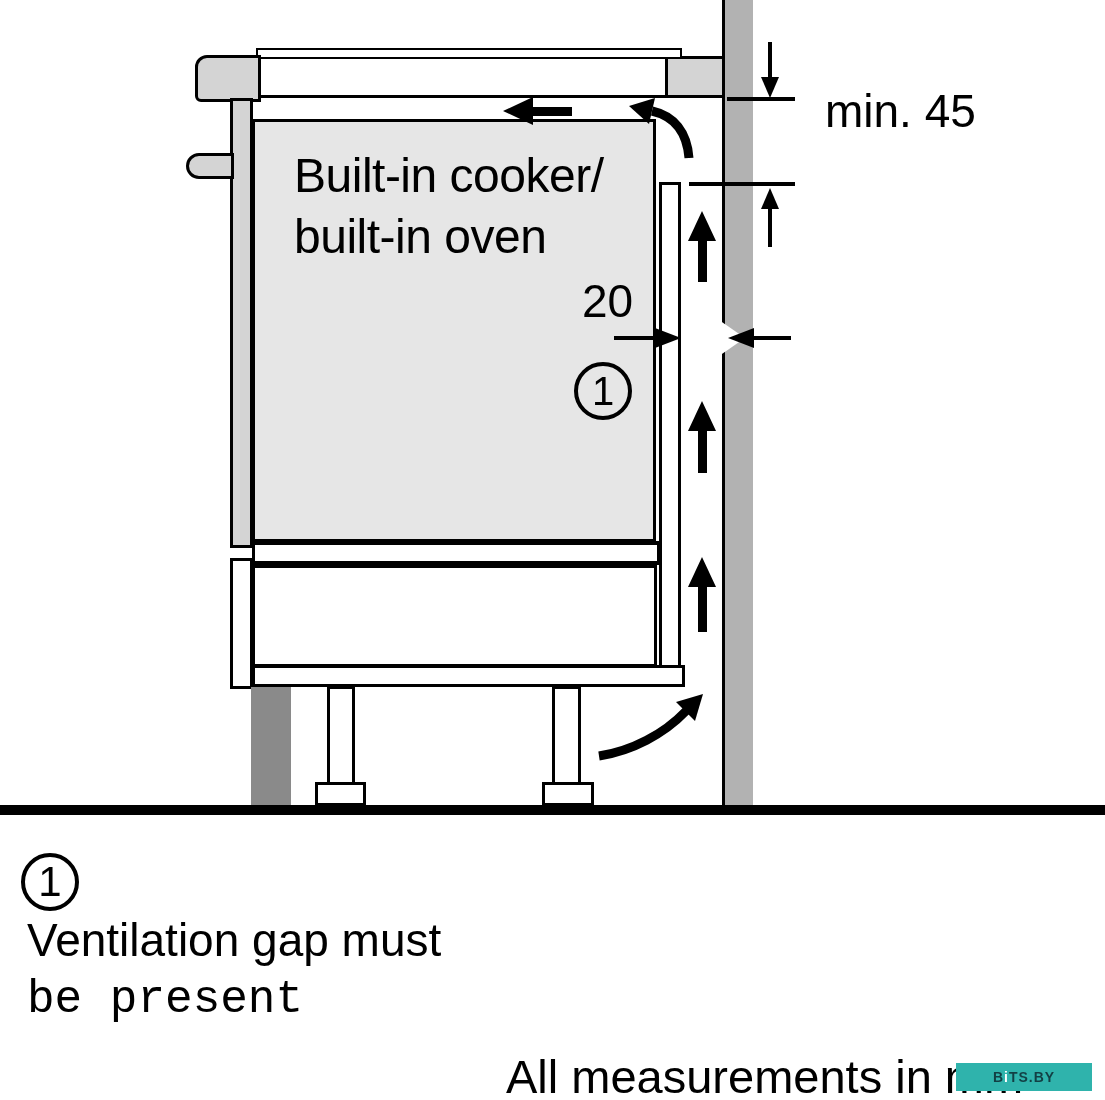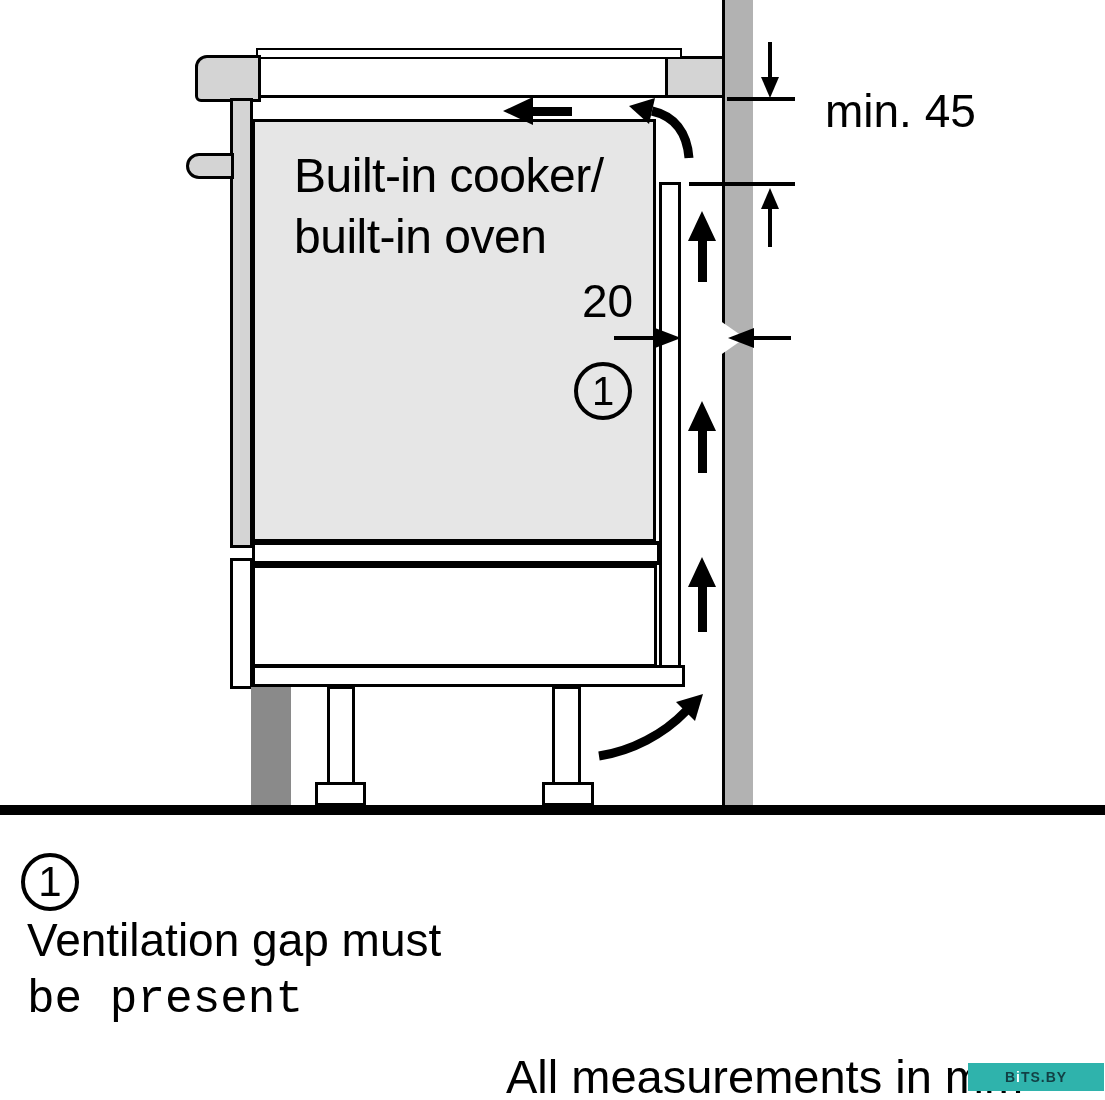--- a/index.html
+++ b/index.html
@@ -36,21 +36,21 @@
   .min45{left:805px;top:84px;font-size:46px;white-space:nowrap;margin-left:20px;}
   .callout{left:574px;top:362px;width:58px;height:58px;border:4px solid #000;border-radius:50%;
            display:flex;align-items:center;justify-content:center;font-size:40px;}
   .legend-badge{left:21px;top:853px;width:58px;height:58px;border:4px solid #000;border-radius:50%;
            display:flex;align-items:center;justify-content:center;font-size:42px;background:#fff;}
   .legend-l1{left:27px;top:913px;font-size:46px;white-space:nowrap;}
   .legend-l2{left:27px;top:974px;font-size:46px;white-space:nowrap;font-family:Liberation Mono, monospace;}
   .note{left:506px;top:1049px;font-size:47px;white-space:nowrap;}
   .watermark{left:956px;top:1063px;width:136px;height:28px;background:#2fb3ac;
              display:flex;align-items:center;justify-content:center;
-             font-size:14px;font-weight:bold;letter-spacing:1px;color:#123f44;z-index:10;margin-left:12px;}
+             font-size:14px;font-weight:bold;letter-spacing:1px;color:#123f44;z-index:10;}
   .watermark .wm-i{color:#ffffff;}
   svg .blk{fill:#000;}
   svg .stroke{stroke:#000;fill:none;}
 </style>
 </head>
 <body>
 
 <div id="stage">
 
   <div class="abs wall"></div>

